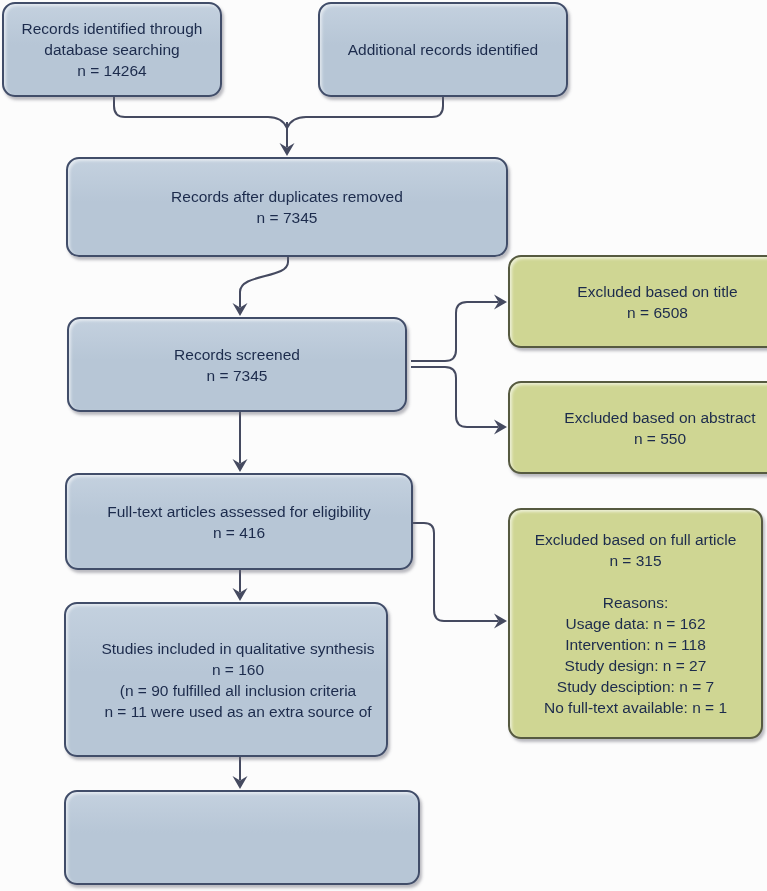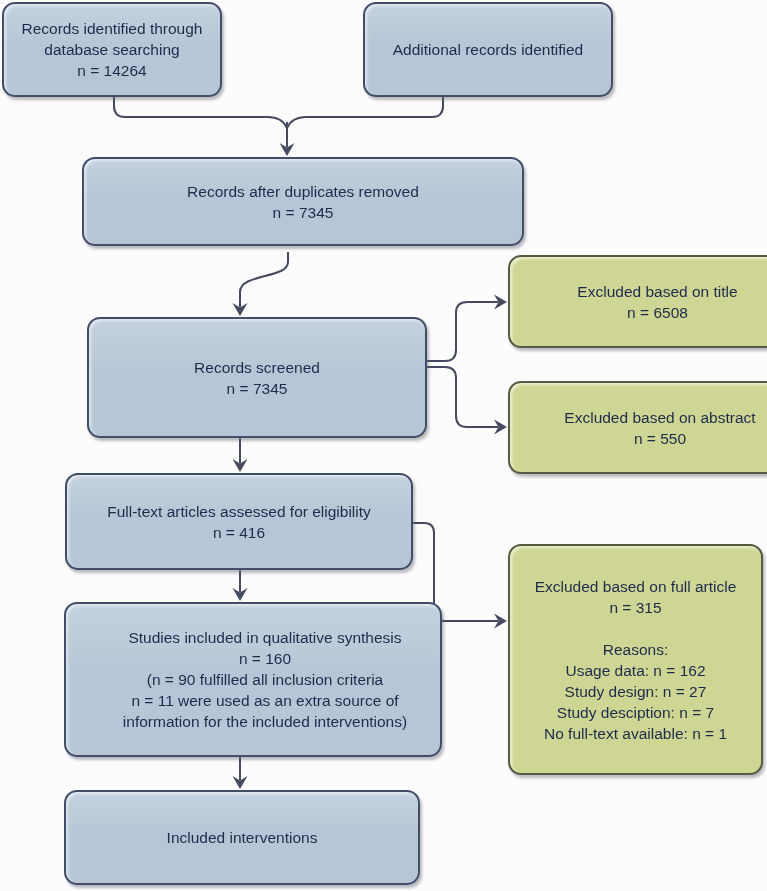--- a/index.html
+++ b/index.html
@@ -91,65 +91,64 @@
     <path class="conn" d="M240,757 L240,780"></path>
     <path class="arrow" d="M240,789 L232.5,776 L240,780.5 L247.5,776 Z"></path>
   </svg>
 
   <div class="box blue" style="left:2px; top:2px; width:220px; height:95px;">
     <div class="line">Records identified through</div>
     <div class="line">database searching</div>
     <div class="line">n = 14264</div>
   </div>
 
-  <div class="box blue" style="left:318px; top:2px; width:250px; height:95px;margin-left:45px;">
+  <div class="box blue" style="left:318px; top:2px; width:250px; height:95px;">
     <div class="line">Additional records identified</div>
   </div>
 
-  <div class="box blue" style="left:66px; top:157px; width:442px; height:89px;margin-left:16px;">
+  <div class="box blue" style="left:66px; top:157px; width:442px; height:100px;">
     <div class="line">Records after duplicates removed</div>
     <div class="line">n = 7345</div>
   </div>
 
-  <div class="box blue" style="left:87px; top:317px; width:340px; height:121px;">
+  <div class="box blue" style="left:67px; top:317px; width:340px; height:95px;">
     <div class="line">Records screened</div>
     <div class="line">n = 7345</div>
   </div>
 
   <div class="box green" style="left:508px; top:255px; width:299px; height:93px;">
     <div class="line">Excluded based on title</div>
     <div class="line">n = 6508</div>
   </div>
 
   <div class="box green" style="left:508px; top:381px; width:304px; height:93px;">
     <div class="line">Excluded based on abstract</div>
     <div class="line">n = 550</div>
   </div>
 
   <div class="box blue" style="left:65px; top:473px; width:348px; height:97px;align-items:flex-end;">
     <div class="line">Full-text articles assessed for eligibility</div>
     <div class="line">n = 416</div>
   </div>
 
-  <div class="box green" style="left:508px; top:508px; width:255px; height:231px;margin-top:36px;">
+  <div class="box green" style="left:508px; top:508px; width:255px; height:231px;">
     <div class="line">Excluded based on full article</div>
     <div class="line">n = 315</div>
     <div class="line"></div>
     <div class="line">Reasons:</div>
     <div class="line">Usage data: n = 162</div>
+    <div class="line">Intervention: n = 118</div>
     <div class="line">Study design: n = 27</div>
     <div class="line">Study desciption: n = 7</div>
     <div class="line">No full-text available: n = 1</div>
   </div>
 
-  <div class="box blue" style="left:64px; top:602px; width:378px; height:155px;padding-left:32px;">
+  <div class="box blue" style="left:64px; top:602px; width:324px; height:155px;padding-left:32px;">
     <div class="line">Studies included in qualitative synthesis</div>
     <div class="line">n = 160</div>
     <div class="line">(n = 90 fulfilled all inclusion criteria</div>
     <div class="line">n = 11 were used as an extra source of</div>
-    <div class="line">information for the included interventions)</div>
   </div>
 
   <div class="box blue" style="left:64px; top:790px; width:356px; height:95px;">
-    <div class="line">Included interventions</div>
   </div>
 
 </div>
 
 </body></html>

